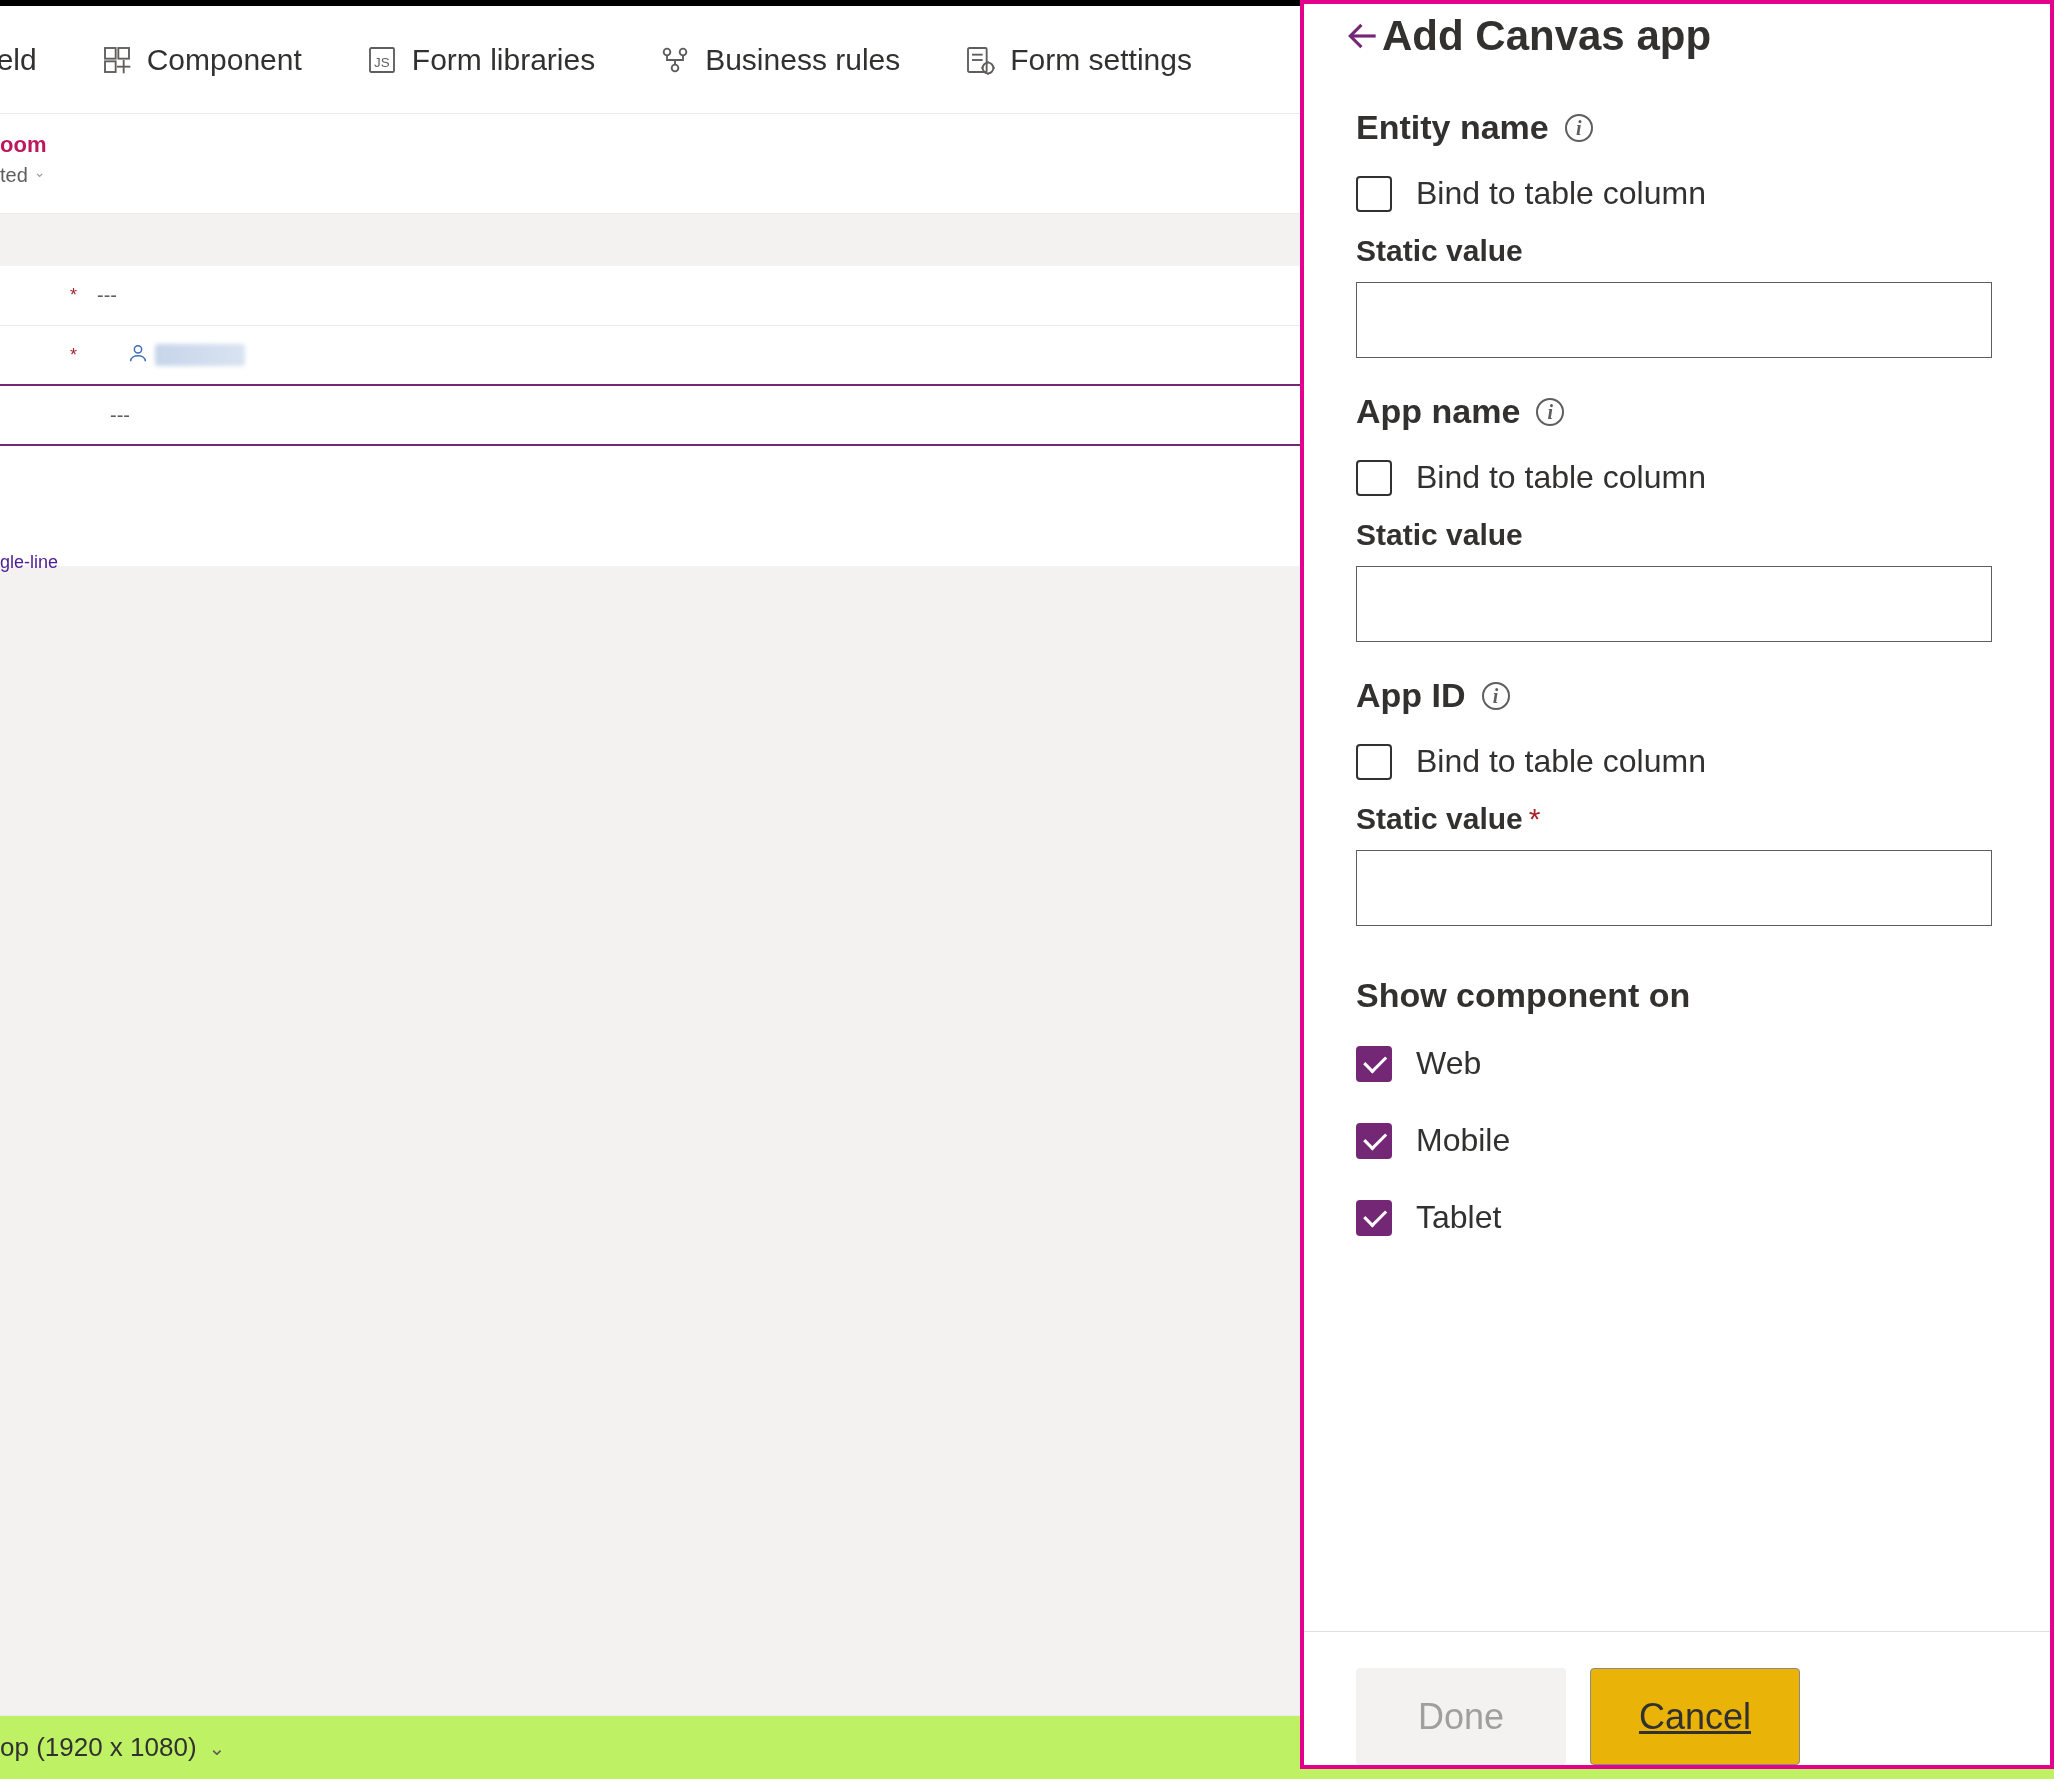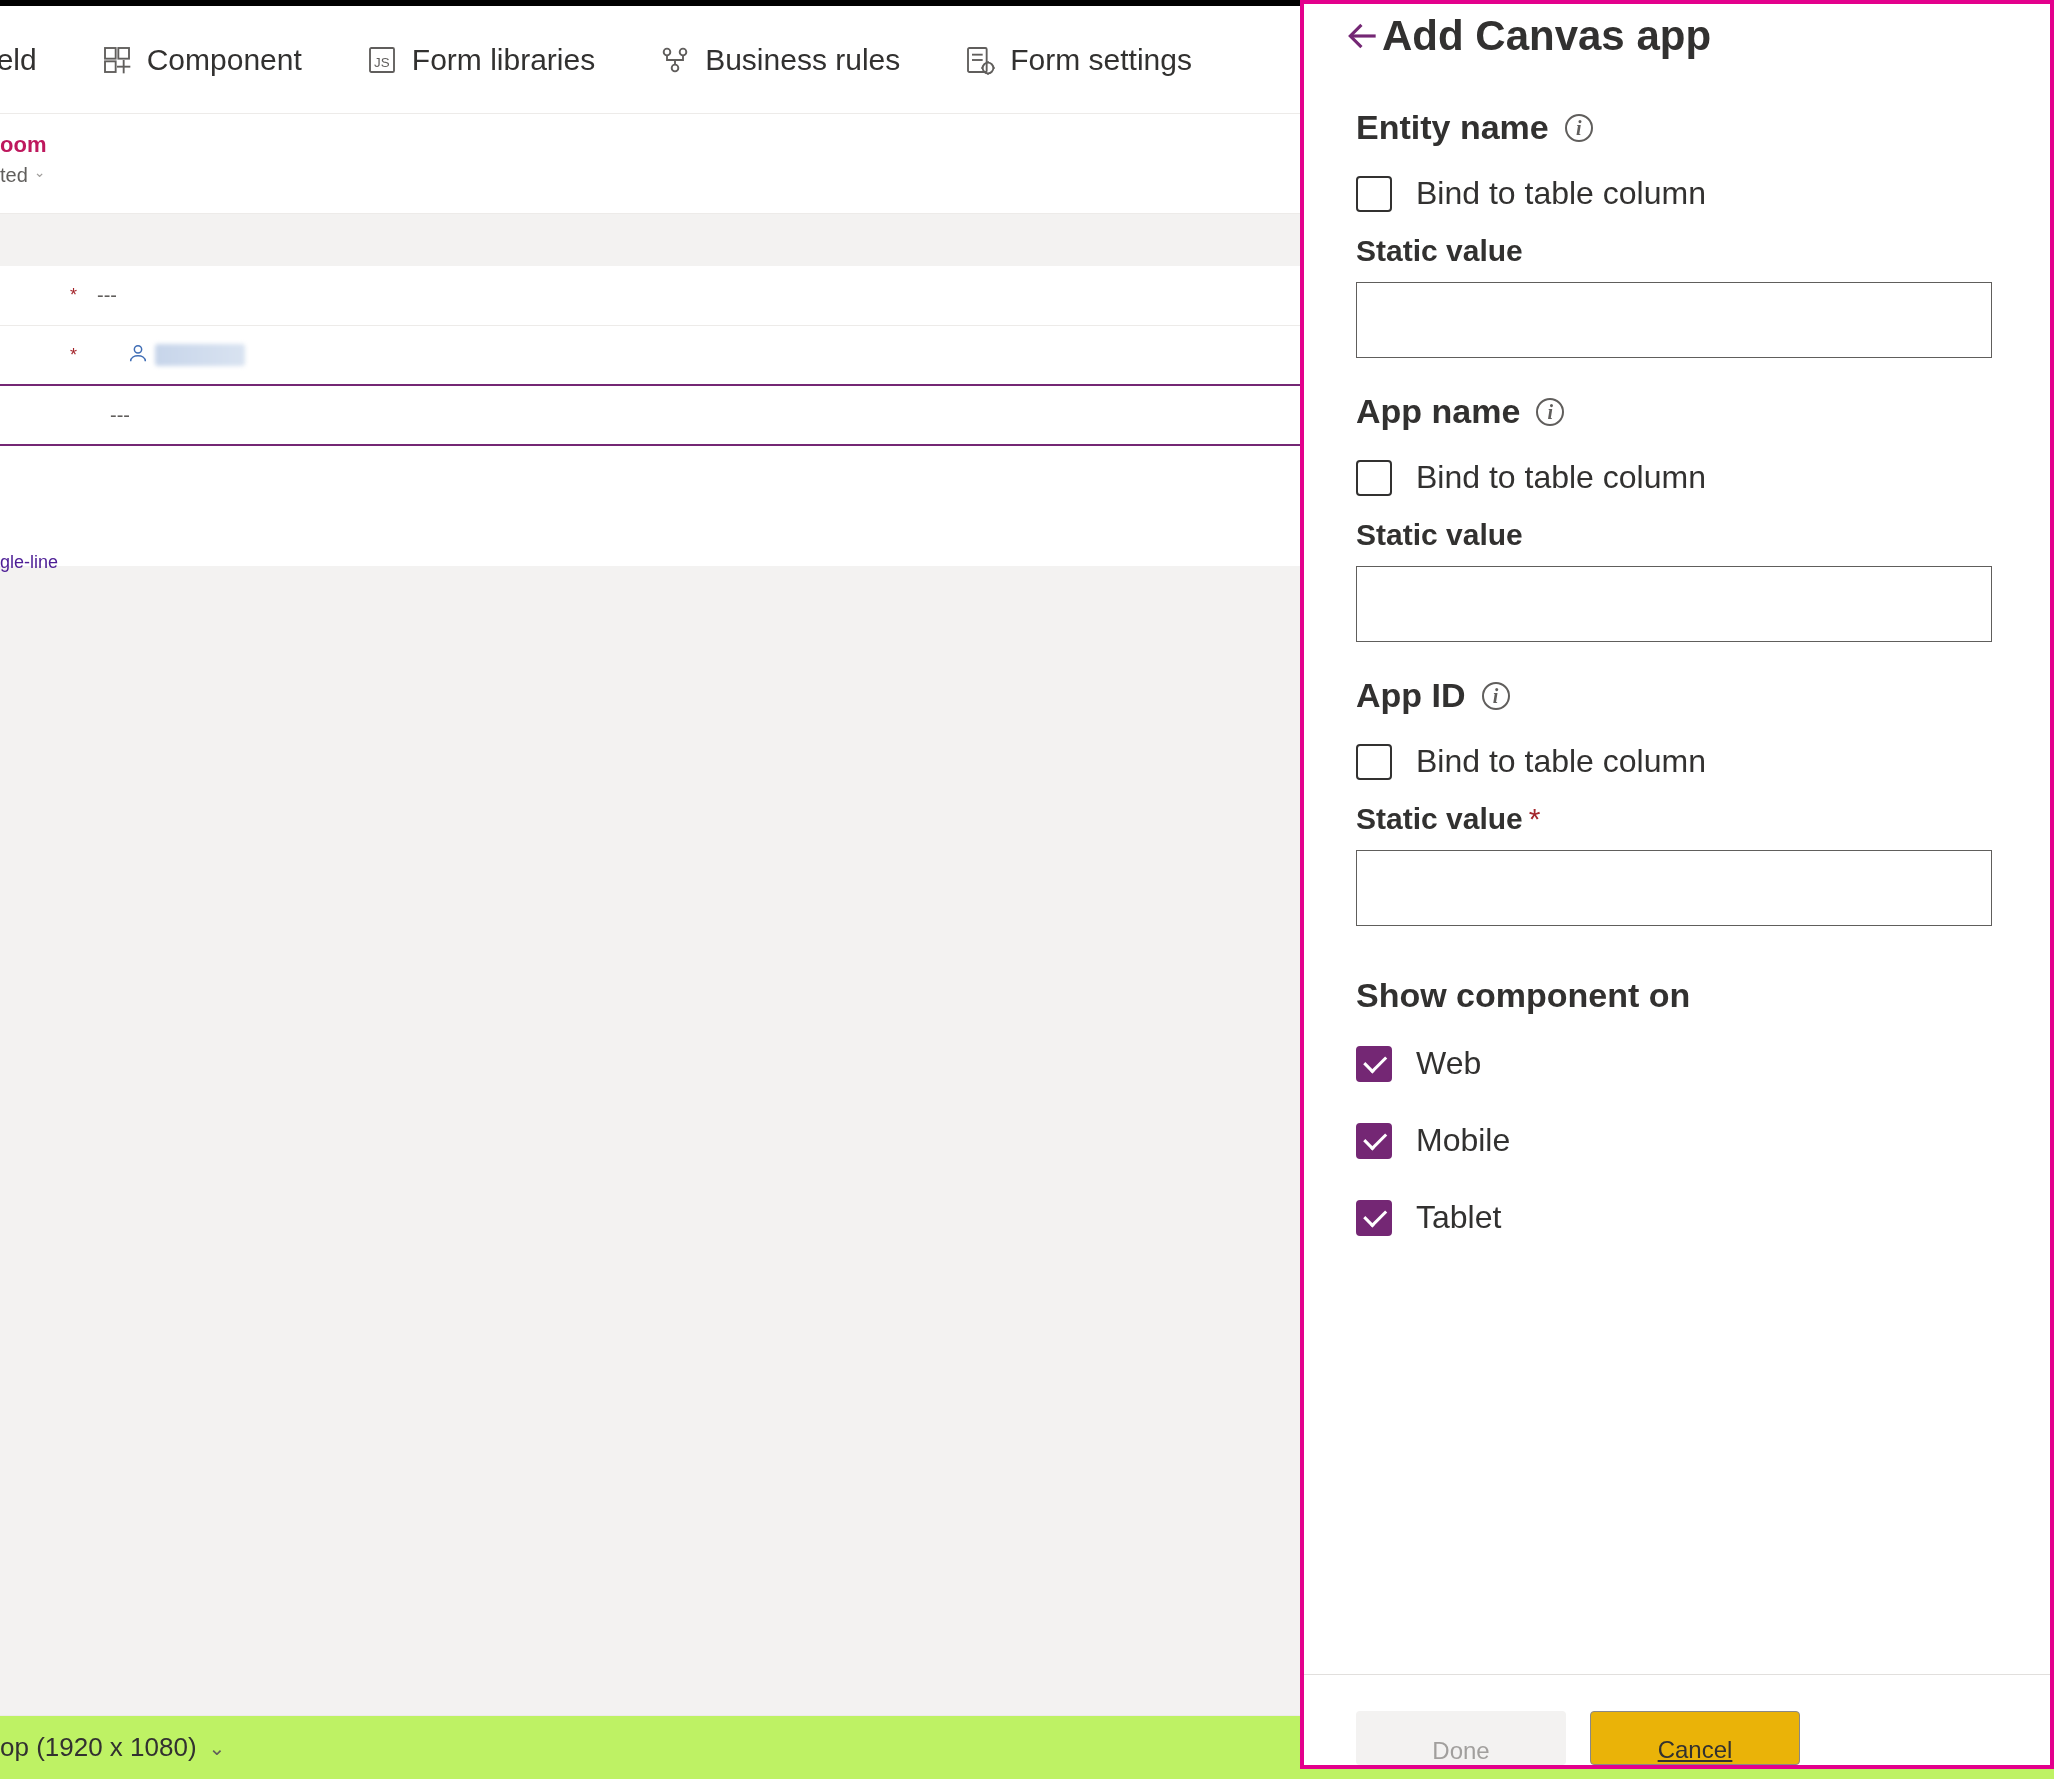--- a/index.html
+++ b/index.html
@@ -184,26 +184,26 @@
     padding: 0 16px;
     outline:none;
   }
   .show-on-list .checkbox-row { margin: 14px 0 40px 0; }
   .panel-footer {
     border-top: 1px solid #e1dfdd;
     padding: 36px 52px 0 52px;
     display:flex; gap:24px;
   }
   .btn {
-    height: 54px;
+    height: 97px;
     min-width: 210px;
-    font-size: 24px;
+    font-size: 36px;
     border-radius: 4px;
     cursor:pointer;
-    display:flex;align-items:flex-end;justify-content:center;
+    display:flex;align-items:center;justify-content:center;
     padding: 0 24px;
   }
   .btn-done {
     background: #f3f2f1;
     border: none;
     color: #a19f9d;
     cursor: default;
   }
   .btn-cancel {
     background: #eab308;

